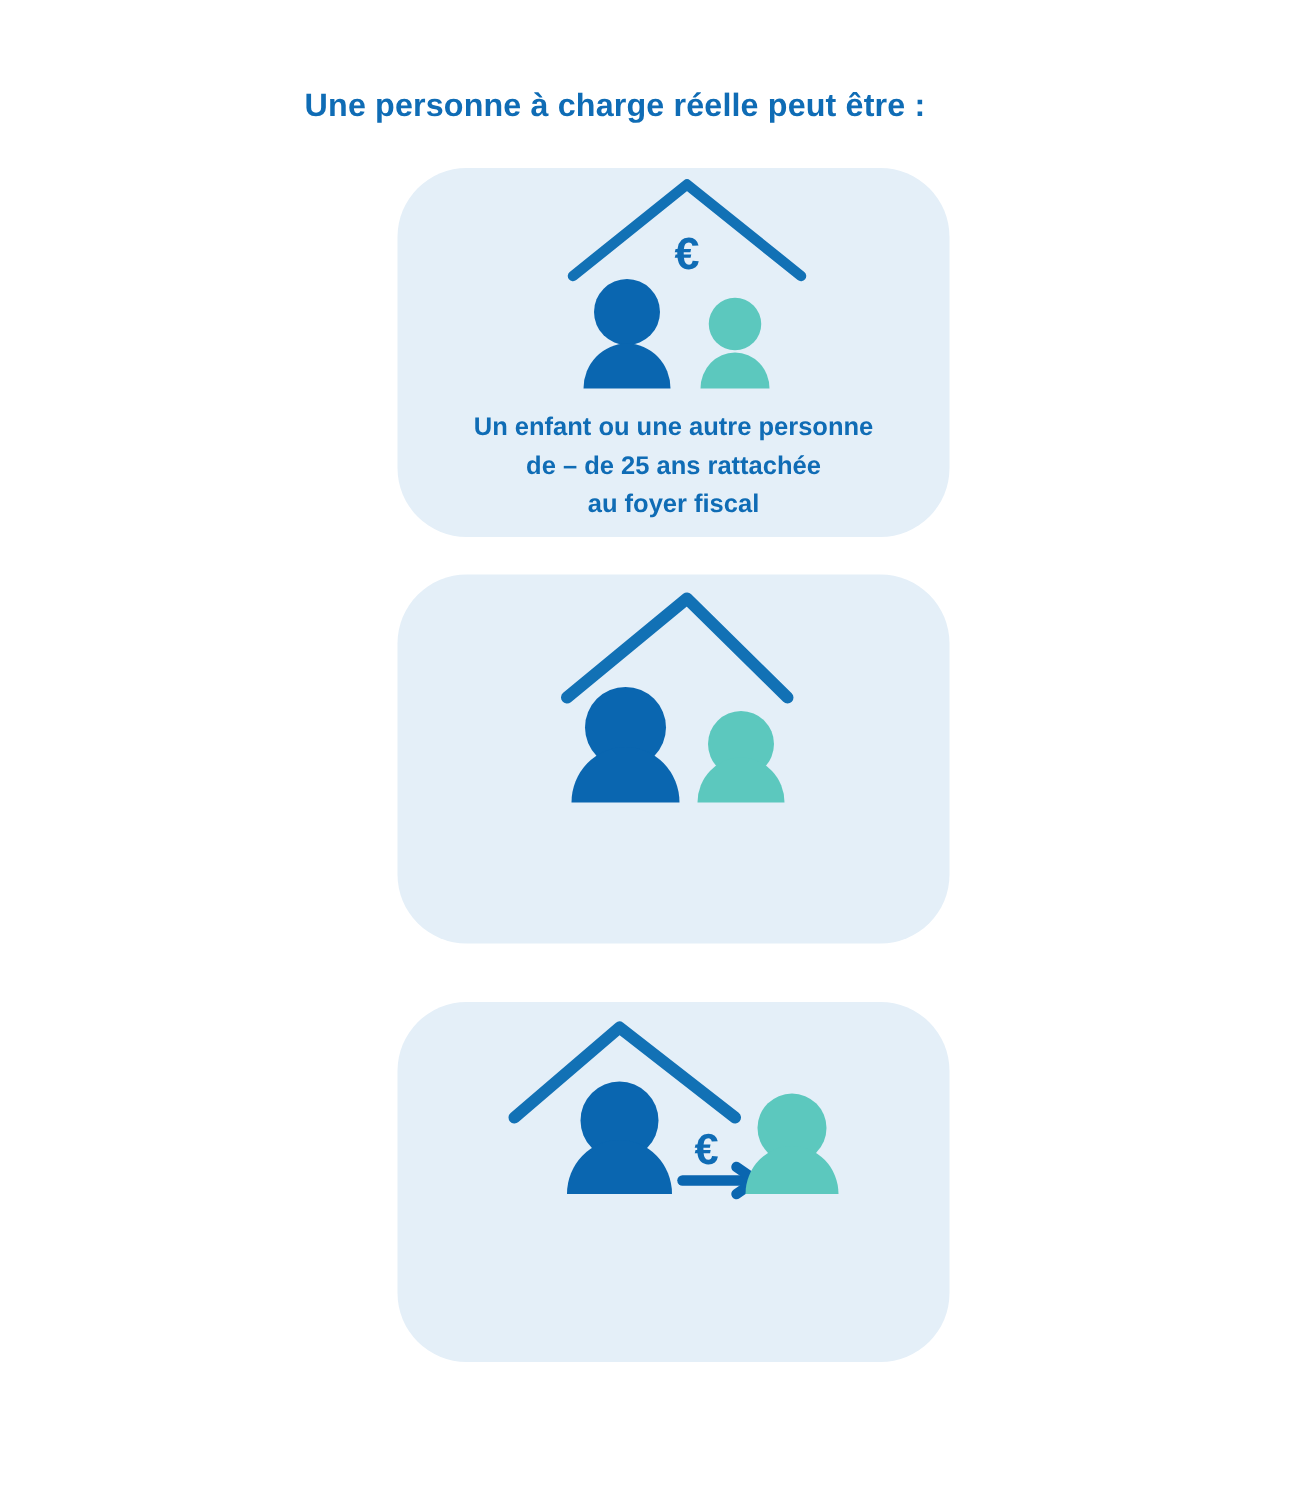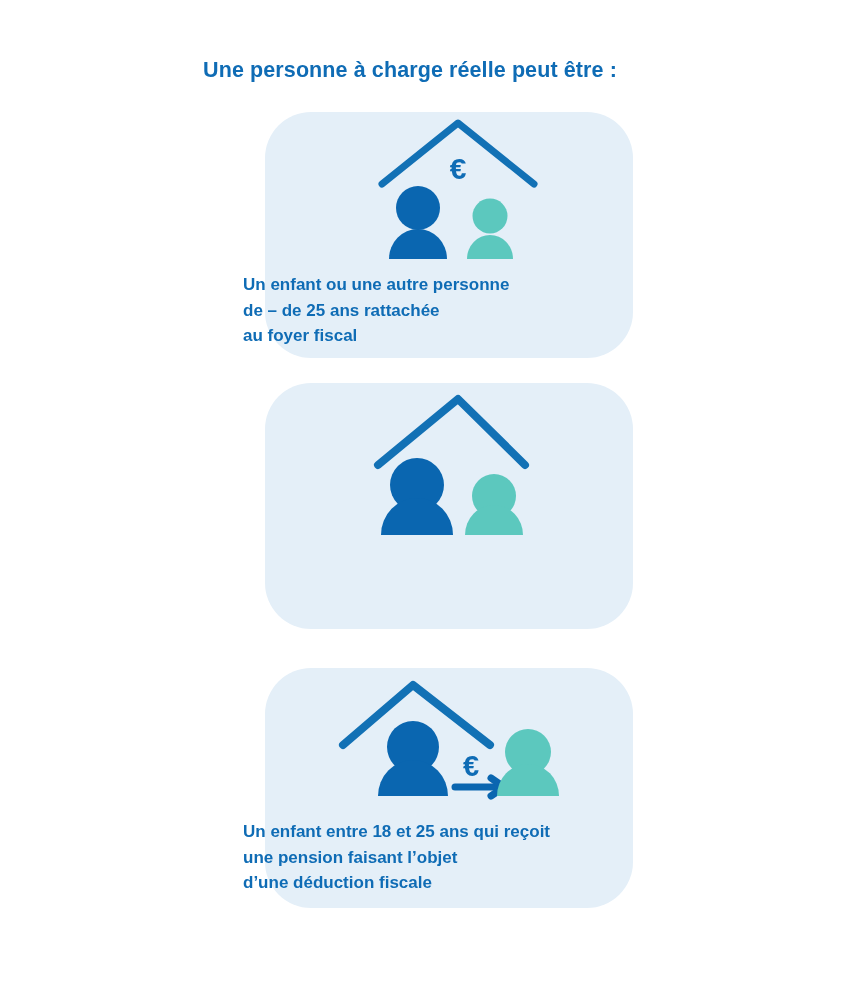--- a/index.html
+++ b/index.html
@@ -61,20 +61,21 @@
     left: 0;
     top: 0;
     width: 368px;
     display: block;
   }
 
   .card-text {
     position: absolute;
     left: -22px;
     width: 412px;
+    text-align: center;
     font-size: 17px;
     font-weight: bold;
     line-height: 25.5px;
     color: #0F6CB5;
     white-space: pre-line;
   }
 
   .card-1 .card-text { top: 160px; }
   .card-2 .card-text { top: 162px; }
   .card-3 .card-text { top: 151px; }
@@ -142,19 +143,16 @@
         <g>
           <line x1="190" y1="119" x2="232" y2="119" stroke="#0A66B0" stroke-width="7" stroke-linecap="round"></line>
           <polyline points="226,110 239,119 226,128" fill="none" stroke="#0A66B0" stroke-width="7" stroke-linecap="round" stroke-linejoin="round"></polyline>
         </g>
 
         <g>
           <circle cx="263" cy="84" r="23" fill="#5CC8BE"></circle>
           <path d="M232,128 a31,32 0 0 1 62,0 z" fill="#5CC8BE"></path>
         </g>
       </svg>
-      <div class="card-text">Un enfant entre 18 et 25 ans qui reçoit
-une pension faisant l’objet
-d’une déduction fiscale</div>
     </div>
 
   </div>
 </div>
 
 </body></html>

